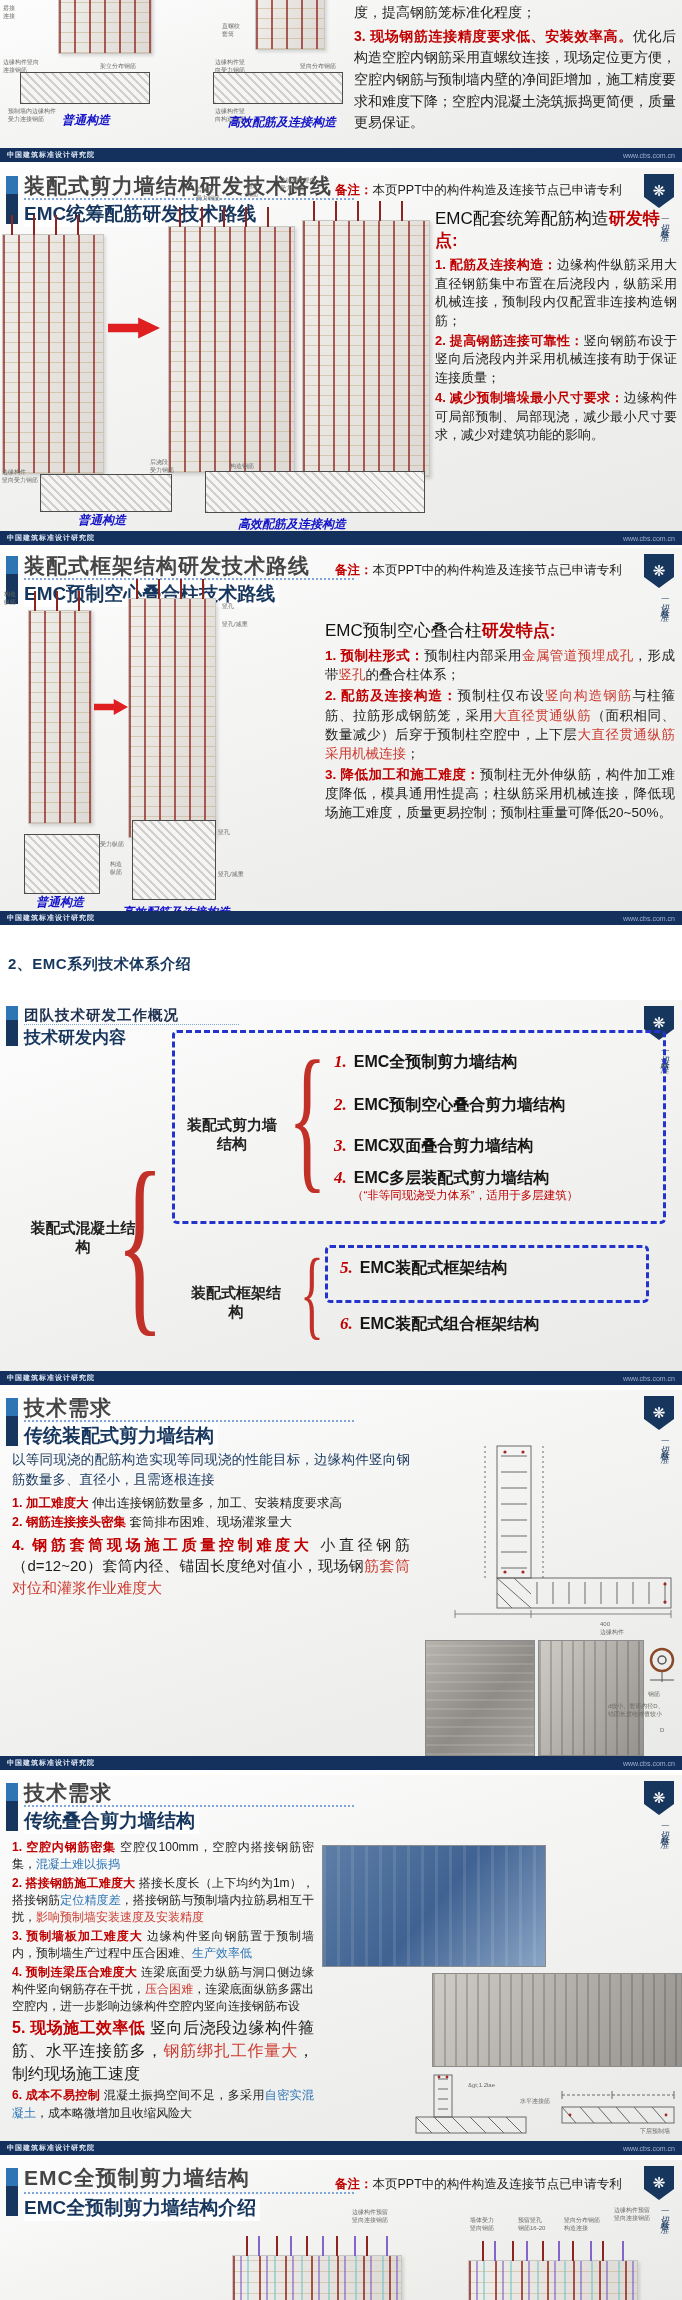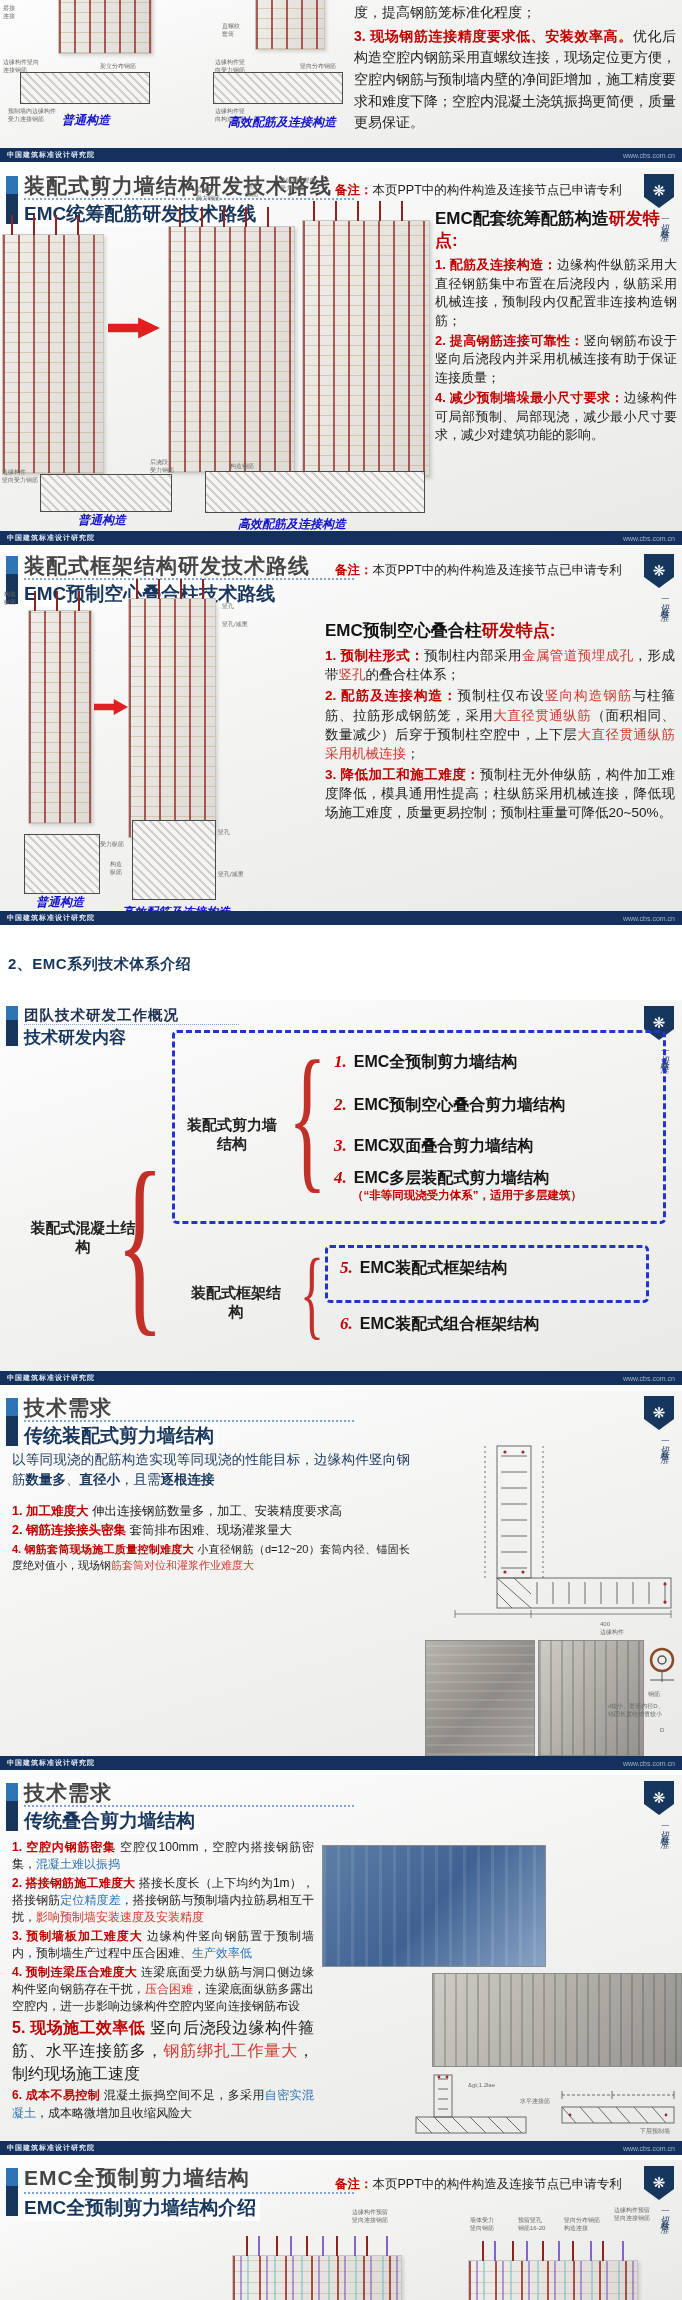--- a/index.html
+++ b/index.html
@@ -26,21 +26,21 @@
         clip-path:polygon(0 0,100% 0,100% 68%,50% 100%,0 68%);
         display:flex;align-items:center;justify-content:center;color:#fff;font-size:15px}
   .motto{position:absolute;right:11px;top:46px;writing-mode:vertical-rl;font-size:8.5px;color:#17365d;
          letter-spacing:3px;font-family:"Liberation Serif",serif;font-style:italic}
   
   .itm{margin:0 0 2px 0;line-height:1.42;font-size:13px;color:#1c1c1c;text-align:justify}
   .seg-lead{color:#c00000;font-weight:bold}
   .seg-red{color:#c00000;font-weight:bold}
   .seg-red2{color:#cc3b2f}
   .seg-blue{color:#2e75b6}
-  .seg-b{font-weight:bold}
+  .seg-b{font-weight:normal}
   .rhead{font-size:17px;font-weight:bold;color:#111;line-height:1.3;margin-bottom:4px}
   .tiny{position:absolute;font-size:6px;color:#6a6a66;line-height:1.35;white-space:nowrap}
   .tiny span{display:block}
   .cap{position:absolute;color:#1414c8;font-weight:bold;font-style:italic;font-size:12px;
        font-family:"Liberation Serif",serif;white-space:nowrap}
   
   .wall{position:absolute;border:1px solid #c8c6c2;box-shadow:2px 2px 3px rgba(0,0,0,.12);
     background:
       repeating-linear-gradient(90deg,rgba(148,42,36,.75) 0 2px,transparent 2px 15px),
       repeating-linear-gradient(0deg,rgba(196,176,136,.55) 0 1px,transparent 1px 10px),
@@ -70,21 +70,21 @@
      repeating-linear-gradient(90deg,rgba(255,255,255,.10) 0 3px,transparent 3px 14px),
      linear-gradient(130deg,#5d7ea6,#3f6292 50%,#8aa5c5)}
   .diag{position:absolute}
   
   .tlabel{position:absolute;font-size:15px;font-weight:bold;color:#222;text-align:center;line-height:1.25}
   .brace{position:absolute;color:#c23128;font-family:"Liberation Serif",serif;font-weight:normal;
          transform:scaleX(.5);transform-origin:left center;line-height:1}
   .titem{position:absolute;white-space:nowrap}
   .tnum{color:#c00000;font-style:italic;font-weight:bold;font-size:17px;margin-right:7px;font-family:"Liberation Serif",serif}
   .tlab{font-size:16px;font-weight:bold;color:#151515}
-  .tsub{position:absolute;color:#c00000;font-weight:bold;font-size:11.5px;white-space:nowrap}
+  .tsub{position:absolute;color:#c00000;font-weight:normal;font-size:11.5px;white-space:nowrap}
   .dbox{position:absolute;border:3px dashed #2334cc;border-radius:5px}
   .sechdr{position:absolute;left:8px;font-size:15px;font-weight:bold;color:#17365d;letter-spacing:.5px}
   svg{display:block}
 </style>
 </head>
 <body>
 
 <div class="slide" style="top:0;height:162px">
   <div class="wall" style="left:58px;top:-6px;width:92px;height:58px"></div>
   <div class="wall" style="left:255px;top:-4px;width:68px;height:52px"></div>
@@ -305,24 +305,24 @@
       <div class="sq"></div>
       <div class="bar"></div>
     </div>
   <div class="ttl">技术需求</div>
   <div class="dots" style="top:30px;width:330px"></div>
   <div class="stt" style="top:33px">传统装配式剪力墙结构</div>
   <div class="logo">❋</div>
   <div class="motto">一切高标准</div>
 
   <div style="position:absolute;left:12px;top:60px;width:398px">
-    <p class="itm" style="color:#17365d;font-size:13.5px;line-height:1.5;margin-bottom:12px"><span>以等同现浇的配筋构造实现等同现浇的性能目标，边缘构件竖向钢筋</span><span class="seg-b">数量多</span><span>、</span><span class="seg-b">直径小</span><span>，且需</span><span class="seg-b">逐根连接</span></p>
+    <p class="itm" style="color:#17365d;font-size:13.5px;line-height:1.5;margin-bottom:4px"><span>以等同现浇的配筋构造实现等同现浇的性能目标，边缘构件竖向钢筋</span><span class="seg-b">数量多</span><span>、</span><span class="seg-b">直径小</span><span>，且需</span><span class="seg-b">逐根连接</span></p>
     <p class="itm" style="font-size:12.5px"><span class="seg-lead">1. 加工难度大 </span><span>伸出连接钢筋数量多，加工、安装精度要求高</span></p>
     <p class="itm" style="font-size:12.5px"><span class="seg-lead">2. 钢筋连接接头密集 </span><span>套筒排布困难、现场灌浆量大</span></p>
-    <p class="itm" style="font-size:11px"><span class="seg-lead">4. 钢筋套筒现场施工质量控制难度大 </span><span>小直径钢筋（d=12~20）套筒内径、锚固长度绝对值小，现场钢</span><span class="seg-red2">筋套筒对位和灌浆作业难度大</span></p>
+    <p class="itm" style="font-size:15px"><span class="seg-lead">4. 钢筋套筒现场施工质量控制难度大 </span><span>小直径钢筋（d=12~20）套筒内径、锚固长度绝对值小，现场钢</span><span class="seg-red2">筋套筒对位和灌浆作业难度大</span></p>
   </div>
 
   <div class="diag" style="left:425px;top:52px;width:250px;height:185px">
     <svg width="250" height="185" viewBox="0 0 250 185">
       <g stroke="#6a6a6a" fill="none" stroke-width="1">
         <rect x="72" y="4" width="34" height="132"></rect>
         <rect x="72" y="136" width="174" height="30"></rect>
         <path d="M72 136 L106 166 M72 151 L87 166 M89 136 L106 152"></path>
         <path d="M60 4 V136 M118 4 V136" stroke-dasharray="2 3"></path>
         <path d="M76 14h26 M76 30h26 M76 46h26 M76 62h26 M76 78h26 M76 94h26 M76 110h26 M76 126h26"></path>

